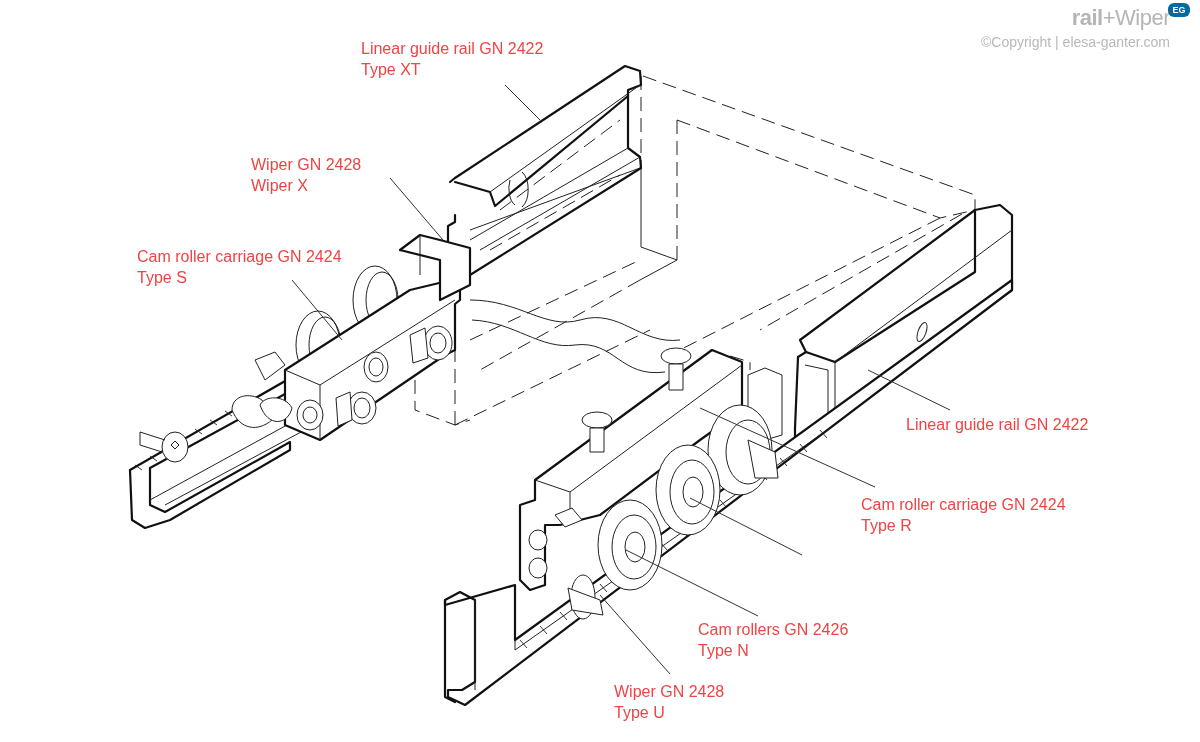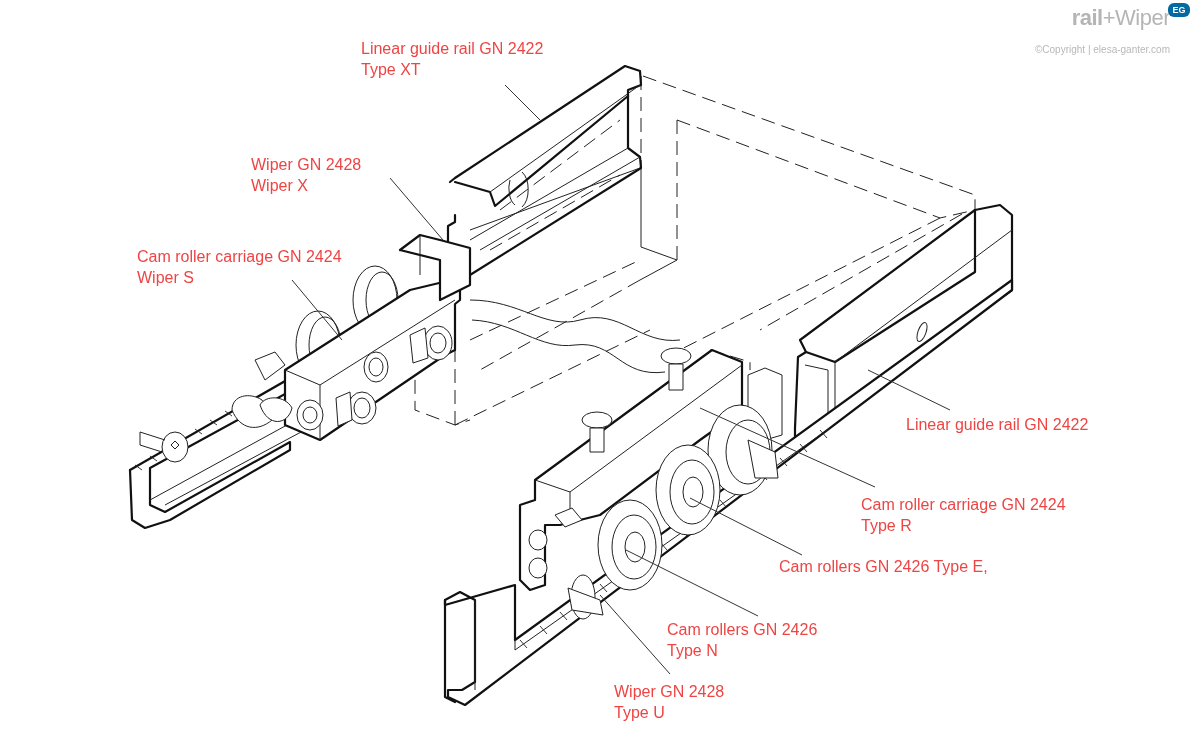--- a/index.html
+++ b/index.html
@@ -10,21 +10,21 @@
   .thin  { stroke: #222; stroke-width: 1; fill: none; stroke-linejoin: round; }
   .dash  { stroke: #222; stroke-width: 1; fill: none; stroke-dasharray: 14 7; }
   .fillw { fill: #fff; }
   .leader { stroke: #333; stroke-width: 1; fill: none; }
   .hatch { stroke: #222; stroke-width: 0.9; }
   .label { position: absolute; font-size: 16px; line-height: 21px; color: #ef4444; white-space: nowrap; }
   .label span { display: block; }
   .logo { position: absolute; right: 30px; top: 6px; text-align: right; color: #b5b5b5; }
   .logo .brand { font-size: 22px; font-weight: bold; letter-spacing: -0.5px; line-height: 24px; }
   .logo .brand .light { font-weight: normal; }
-  .logo .copy { font-size: 10px; line-height: 9px; color: #b8b8b8; margin-top: 15px; }
+  .logo .copy { font-size: 14px; line-height: 9px; color: #b8b8b8; margin-top: 8px; }
   .logo .badge { position: absolute; right: -20px; top: -3px; width: 22px; height: 14px; background: #0369a1;
                  color: #fff; font-size: 9px; font-weight: bold; line-height: 14px; text-align: center; border-radius: 6px; }
 </style>
 </head>
 <body>
 
 <svg id="drawing" viewBox="0 0 1200 742" xmlns="http://www.w3.org/2000/svg">
 
   <g>
     <path class="dash" d="M643 76 L975 195 L975 210"></path>
@@ -195,32 +195,31 @@
 <div class="label" style="left:361px;top:38px;">
   <span>Linear guide rail GN 2422</span>
   <span>Type XT</span>
 </div>
 <div class="label" style="left:251px;top:154px;">
   <span>Wiper GN 2428</span>
   <span>Wiper X</span>
 </div>
 <div class="label" style="left:137px;top:246px;">
   <span>Cam roller carriage GN 2424</span>
-  <span>Wiper S</span>
+  <span>Type S</span>
 </div>
 <div class="label" style="left:906px;top:414px;">
   <span>Linear guide rail GN 2422</span>
 </div>
 <div class="label" style="left:861px;top:494px;">
   <span>Cam roller carriage GN 2424</span>
   <span>Type R</span>
 </div>
 <div class="label" style="left:779px;top:556px;">
-  <span>Cam rollers GN 2426 Type E,</span>
-</div>
-<div class="label" style="left:667px;top:619px;">
+</div>
+<div class="label" style="left:698px;top:619px;">
   <span>Cam rollers GN 2426</span>
   <span>Type N</span>
 </div>
 <div class="label" style="left:614px;top:681px;">
   <span>Wiper GN 2428</span>
   <span>Type U</span>
 </div>
 
 </body></html>

